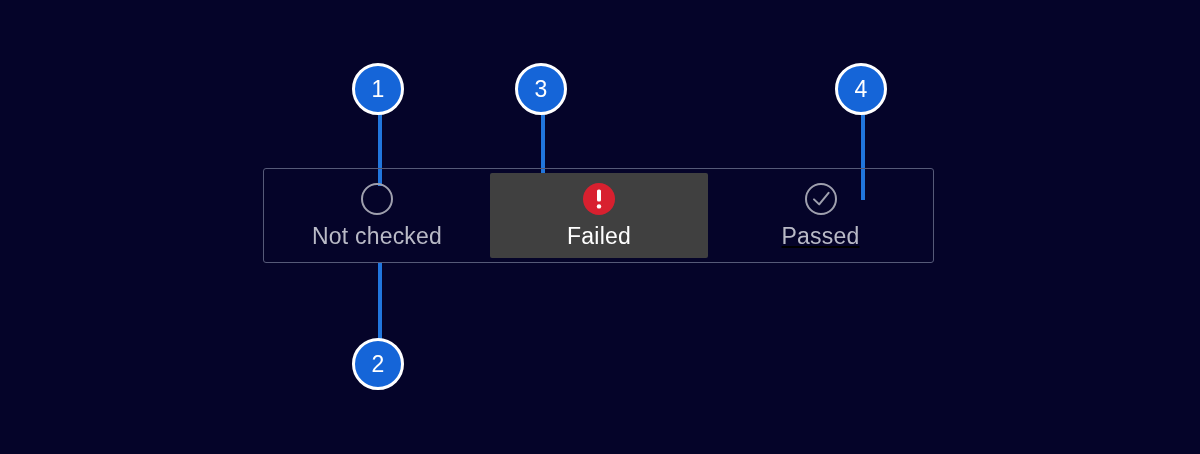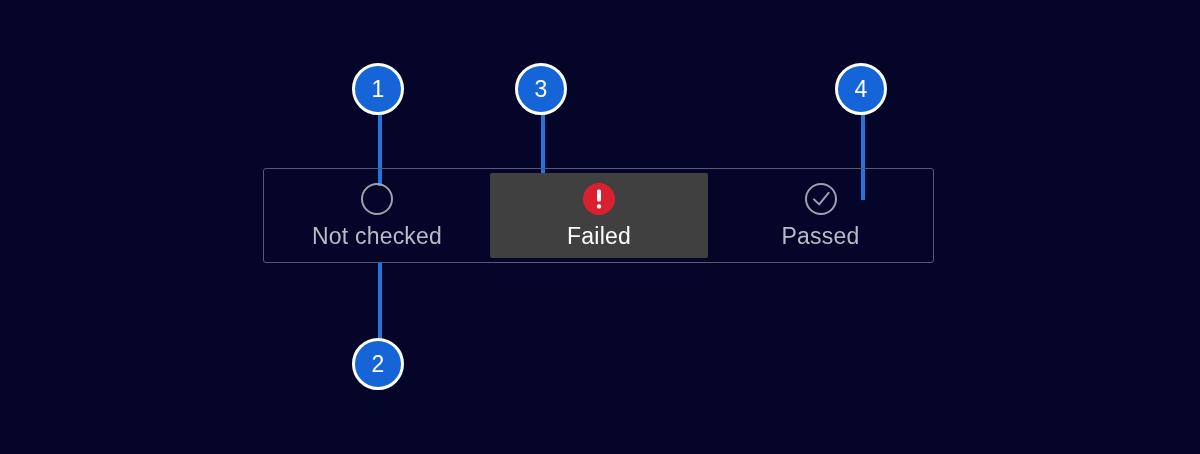--- a/index.html
+++ b/index.html
@@ -40,21 +40,21 @@
     display: flex;
     flex-direction: column;
     align-items: center;
     justify-content: center;
     gap: 7px;
     background: transparent;
     user-select: none;
   }
   .segment.seg-notchecked { width: 226px; }
   .segment.seg-failed     { width: 218px; }
-  .segment.seg-passed     { width: 225px; }
+  .segment.seg-passed     { width: 225px; text-decoration: underline; }
 
   .segment.selected {
     background: #404040;
     margin: 4px 0;
     border-radius: 2px;
   }
 
   .seg-icon {
     display: block;
     width: 34px;

